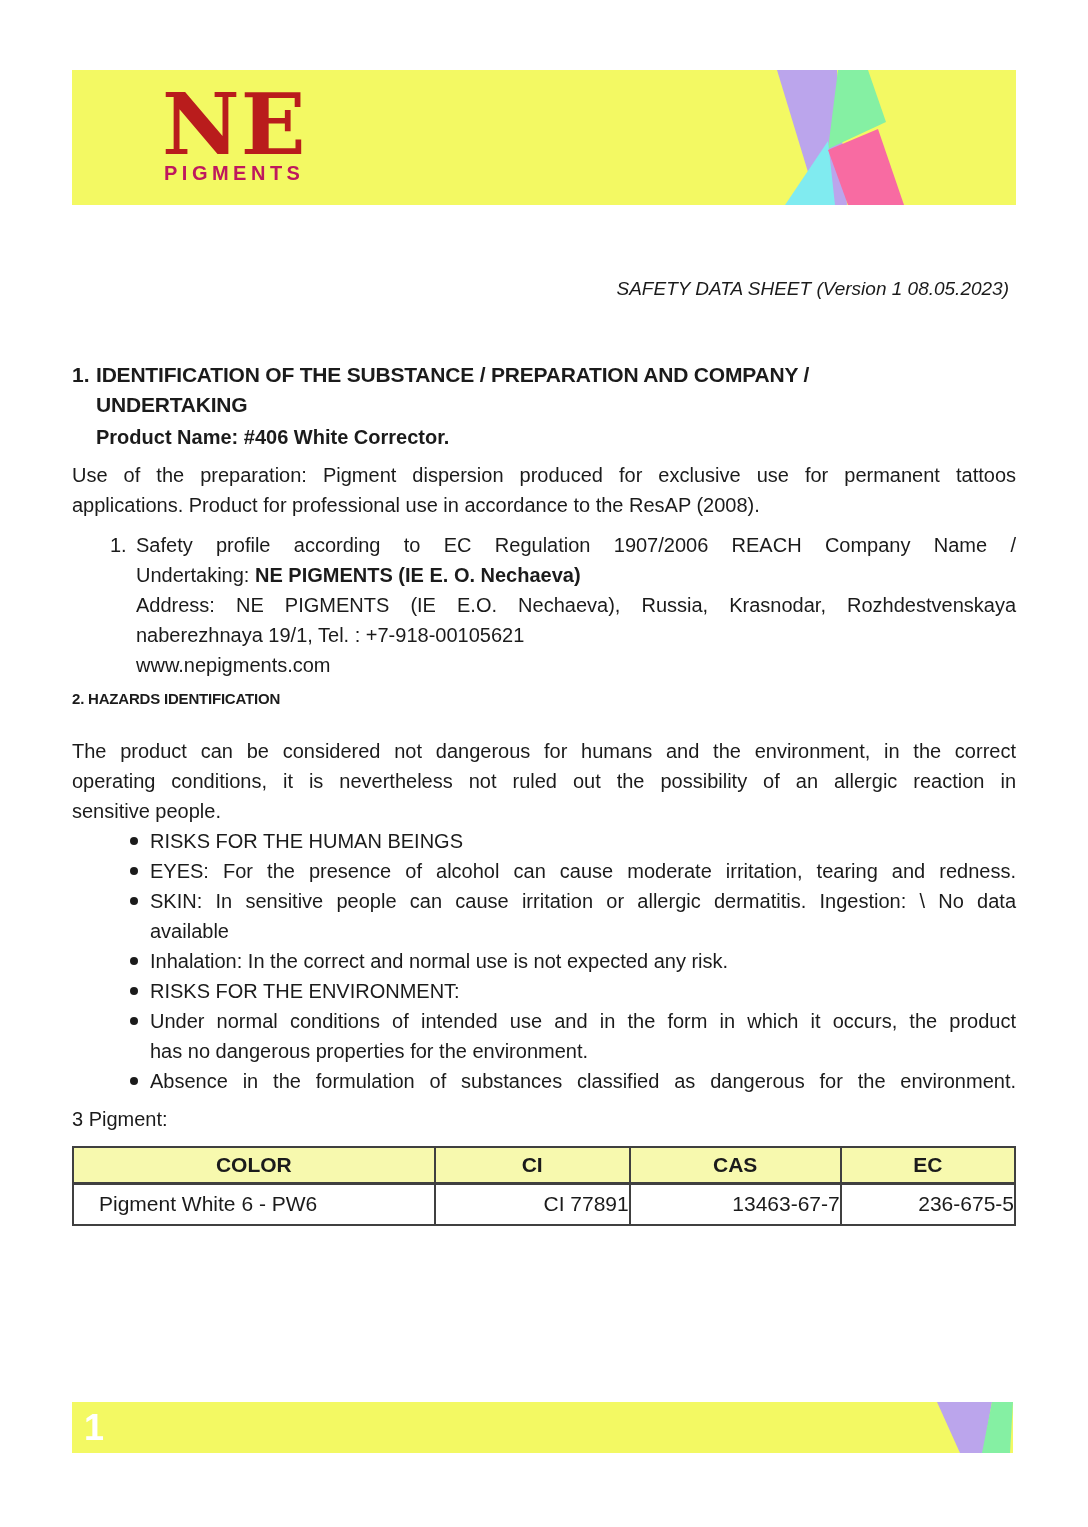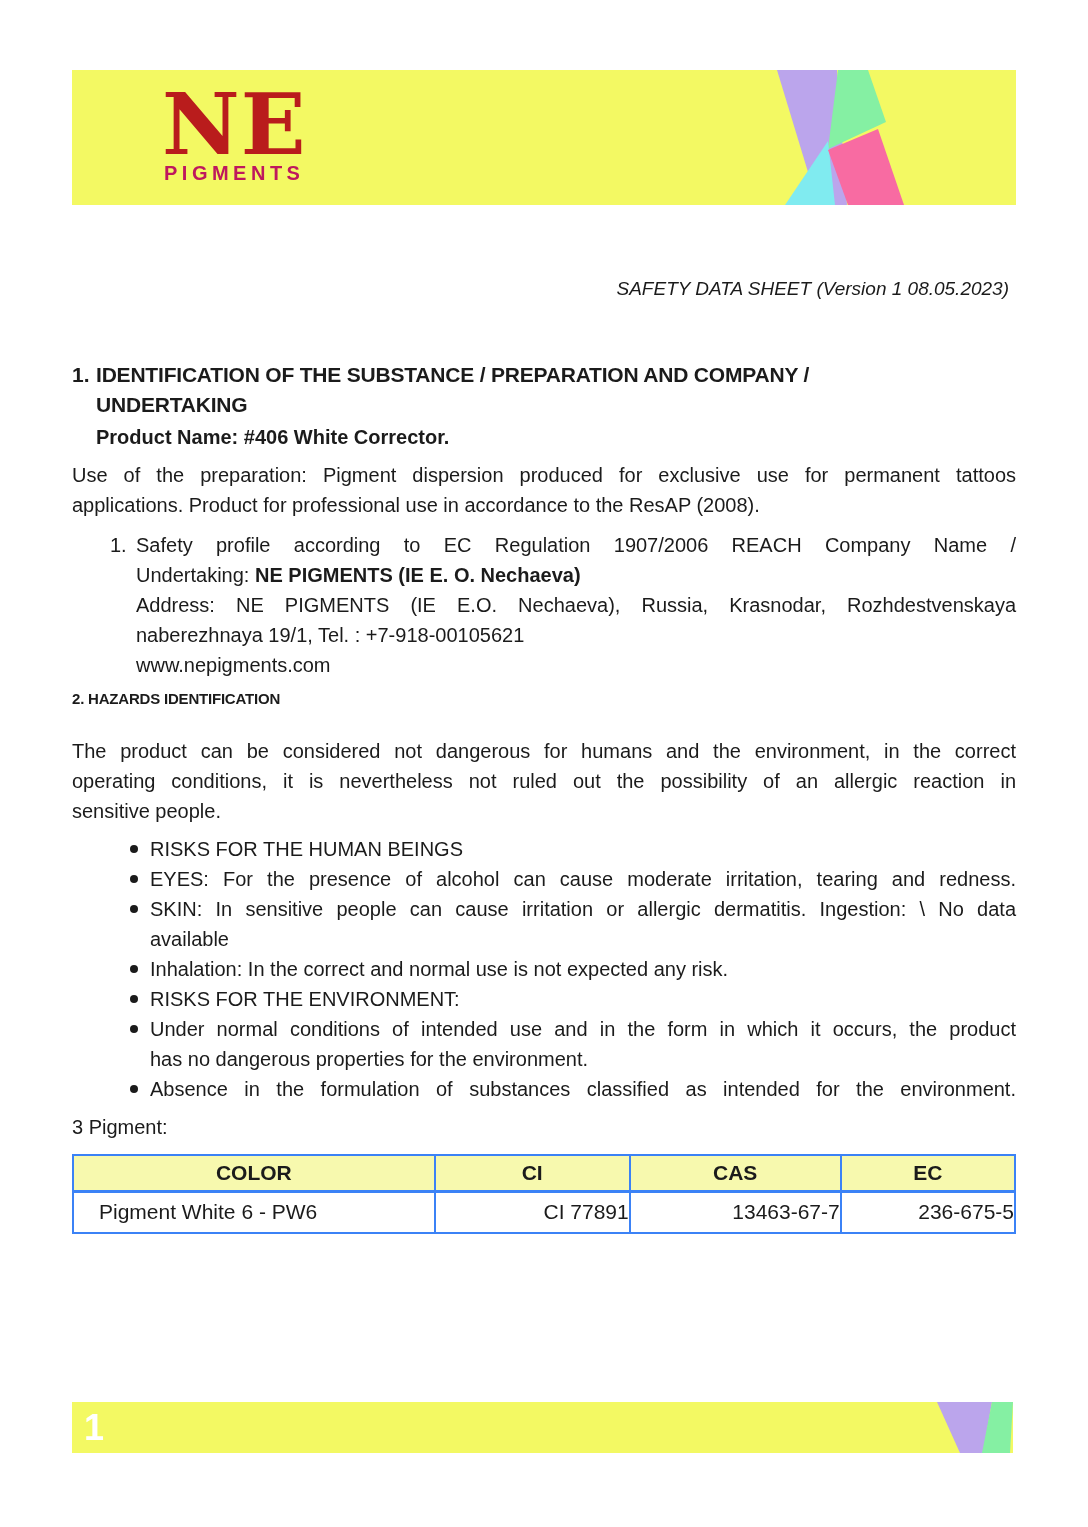--- a/index.html
+++ b/index.html
@@ -46,32 +46,32 @@
 
   .intro { margin-top:8px; }
 
   .company-item { margin-top:10px; margin-left:38px; display:flex; }
   .c-num { width:26px; flex:none; font-size:20px; line-height:30px; }
   .c-lines { flex:1; }
 
   .s2-heading { margin-top:4px; font-weight:700; font-size:15px; line-height:30px; letter-spacing:-0.2px; }
   .s2-para { margin-top:22px; }
 
-  .bullets { margin-top:8px; }
+  .bullets { }
   .bullet { position:relative; padding-left:78px; }
   .dot {
     position:absolute; left:58px; top:11px; width:8px; height:8px;
     border-radius:50%; background:#1b1b1b;
   }
 
   .pigment-label { margin-top:8px; font-size:20px; line-height:30px; }
 
   .pigment-table { margin-top:12px; width:944px; border-collapse:collapse; table-layout:fixed; }
   .pigment-table th, .pigment-table td {
-    border:2px solid #3b82f6; font-size:21px; overflow:hidden; white-space:nowrap;
+    border:2px solid #404040; font-size:21px; overflow:hidden; white-space:nowrap;
   }
   .pigment-table th {
     background:#f7f9ae; height:36px; font-weight:700; text-align:center;
     border-bottom-width:3px;
   }
   .pigment-table td { height:42px; text-align:right; background:#ffffff; }
   .pigment-table td.cell-left { text-align:left; padding-left:25px; }
   .col-color { width:38.4%; } .col-ci { width:20.7%; } .col-cas { width:22.4%; } .col-ec { width:18.5%; }
 
   
@@ -161,21 +161,21 @@
       <span class="dot"></span>
       <div class="line">RISKS FOR THE ENVIRONMENT:</div>
     </div>
     <div class="bullet">
       <span class="dot"></span>
       <div class="line jl">Under normal conditions of intended use and in the form in which it occurs, the product</div>
       <div class="line">has no dangerous properties for the environment.</div>
     </div>
     <div class="bullet">
       <span class="dot"></span>
-      <div class="line jl">Absence in the formulation of substances classified as intended for the environment.</div>
+      <div class="line jl">Absence in the formulation of substances classified as dangerous for the environment.</div>
     </div>
   </div>
 
   <div class="pigment-label">3 Pigment:</div>
 
   <table class="pigment-table">
     <colgroup>
       <col class="col-color">
         <col class="col-ci">
         <col class="col-cas">

